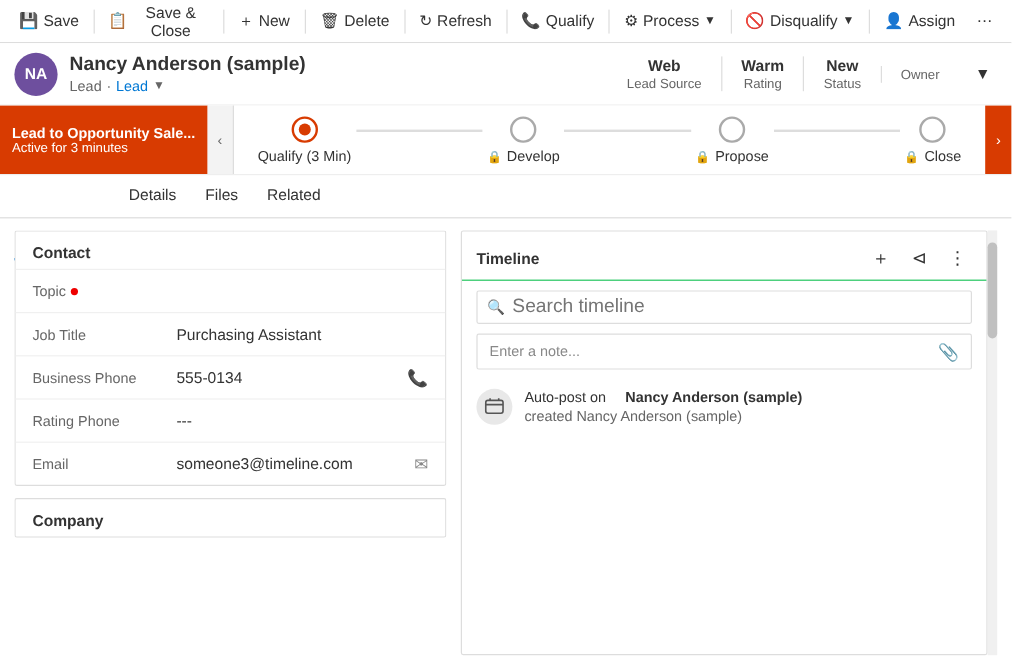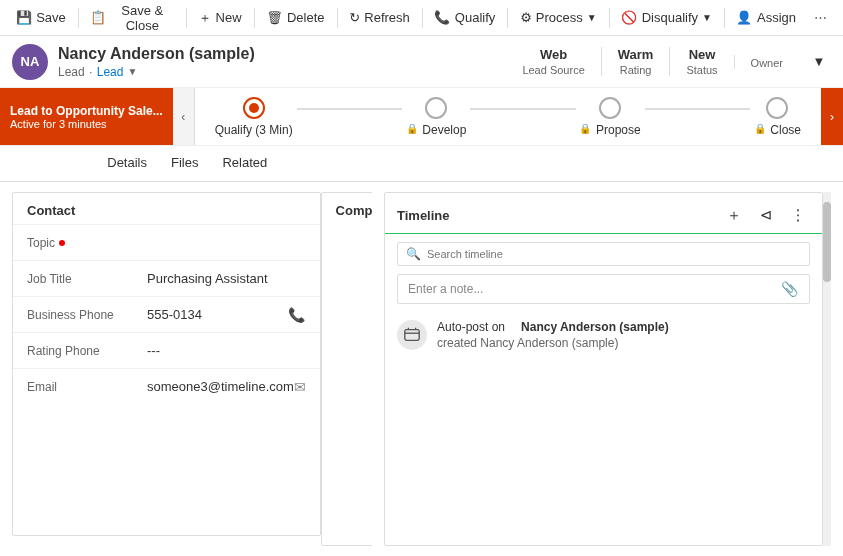--- a/index.html
+++ b/index.html
@@ -145,21 +145,21 @@
       border-color: #d83b01;
       background: #fff;
     }
     .step-circle.active::after {
       content: '';
       width: 10px;
       height: 10px;
       border-radius: 50%;
       background: #d83b01;
     }
-    .step-label { font-size: 12px; color: #333; display: flex; align-items: flex-start; gap: 4px; }
+    .step-label { font-size: 12px; color: #333; display: flex; align-items: flex-end; gap: 4px; }
     .step-lock { font-size: 10px; color: #888; }
     .process-line {
       flex: 1;
       height: 2px;
       background: #ddd;
       margin: 0 4px;
       margin-bottom: 16px;
     }
     .process-nav-btn-right {
       width: 22px;
@@ -207,20 +207,21 @@
       gap: 12px;
       height: calc(556px - 36px - 52px - 58px - 36px);
       overflow: hidden;
     }
 
     
     .left-panel {
       width: 360px;
       flex-shrink: 0;
       display: flex;
+      flex-direction: column;
       gap: 0;
       overflow-y: auto;
     }
     .card {
       border: 1px solid #ddd;
       border-radius: 2px;
       background: #fff;
       margin-bottom: 10px;
     }
     .card-header {
@@ -314,21 +315,21 @@
       border: 1px solid #ddd;
       border-radius: 2px;
       padding: 4px 8px;
       gap: 6px;
     }
     .timeline-search-icon { color: #888; font-size: 12px; }
     .timeline-search input {
       border: none;
       outline: none;
       flex: 1;
-      font-size: 11px;
+      font-size: 16px;
       color: #333;
     }
     .timeline-note {
       margin: 4px 12px 8px;
       border: 1px solid #ddd;
       border-radius: 2px;
       padding: 6px 10px;
       display: flex;
       align-items: center;
       justify-content: space-between;

